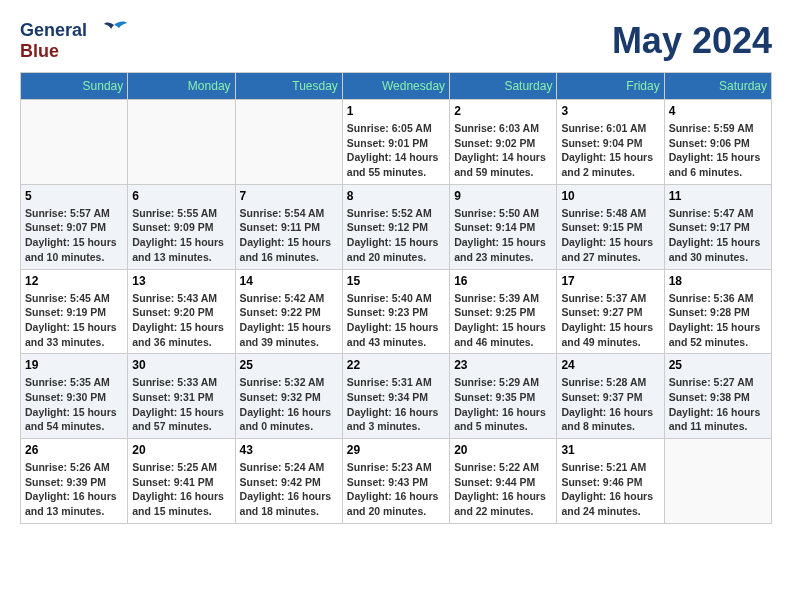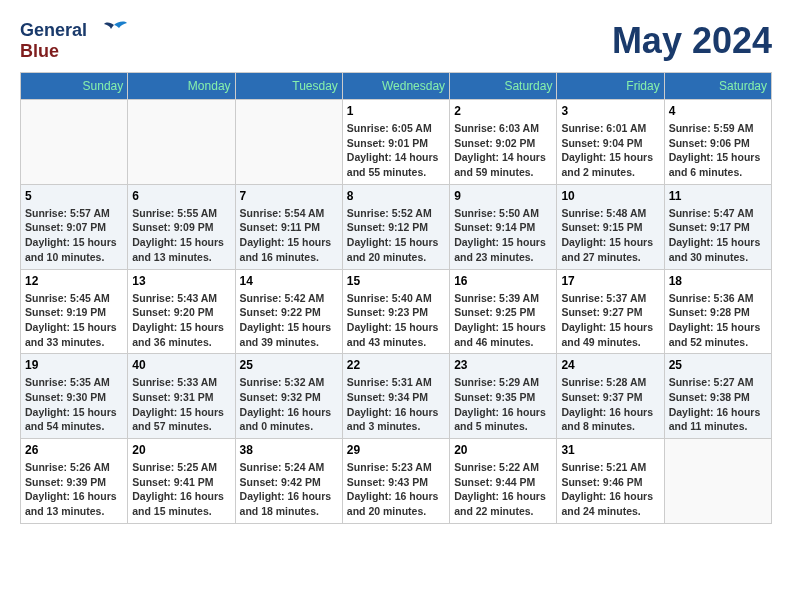--- a/index.html
+++ b/index.html
@@ -207,21 +207,21 @@
           <div class="day-number">18</div>
           <div class="day-info">Sunrise: 5:36 AM<br>Sunset: 9:28 PM<br>Daylight: 15 hours<br>and 52 minutes.</div>
         </td>
       </tr>
       <tr>
         <td>
           <div class="day-number">19</div>
           <div class="day-info">Sunrise: 5:35 AM<br>Sunset: 9:30 PM<br>Daylight: 15 hours<br>and 54 minutes.</div>
         </td>
         <td>
-          <div class="day-number">40</div>
+          <div class="day-number">30</div>
           <div class="day-info">Sunrise: 5:33 AM<br>Sunset: 9:31 PM<br>Daylight: 15 hours<br>and 57 minutes.</div>
         </td>
         <td>
           <div class="day-number">25</div>
           <div class="day-info">Sunrise: 5:32 AM<br>Sunset: 9:32 PM<br>Daylight: 16 hours<br>and 0 minutes.</div>
         </td>
         <td>
           <div class="day-number">22</div>
           <div class="day-info">Sunrise: 5:31 AM<br>Sunset: 9:34 PM<br>Daylight: 16 hours<br>and 3 minutes.</div>
         </td>
@@ -241,21 +241,21 @@
       <tr>
         <td>
           <div class="day-number">26</div>
           <div class="day-info">Sunrise: 5:26 AM<br>Sunset: 9:39 PM<br>Daylight: 16 hours<br>and 13 minutes.</div>
         </td>
         <td>
           <div class="day-number">20</div>
           <div class="day-info">Sunrise: 5:25 AM<br>Sunset: 9:41 PM<br>Daylight: 16 hours<br>and 15 minutes.</div>
         </td>
         <td>
-          <div class="day-number">38</div>
+          <div class="day-number">43</div>
           <div class="day-info">Sunrise: 5:24 AM<br>Sunset: 9:42 PM<br>Daylight: 16 hours<br>and 18 minutes.</div>
         </td>
         <td>
           <div class="day-number">29</div>
           <div class="day-info">Sunrise: 5:23 AM<br>Sunset: 9:43 PM<br>Daylight: 16 hours<br>and 20 minutes.</div>
         </td>
         <td>
           <div class="day-number">20</div>
           <div class="day-info">Sunrise: 5:22 AM<br>Sunset: 9:44 PM<br>Daylight: 16 hours<br>and 22 minutes.</div>
         </td>

